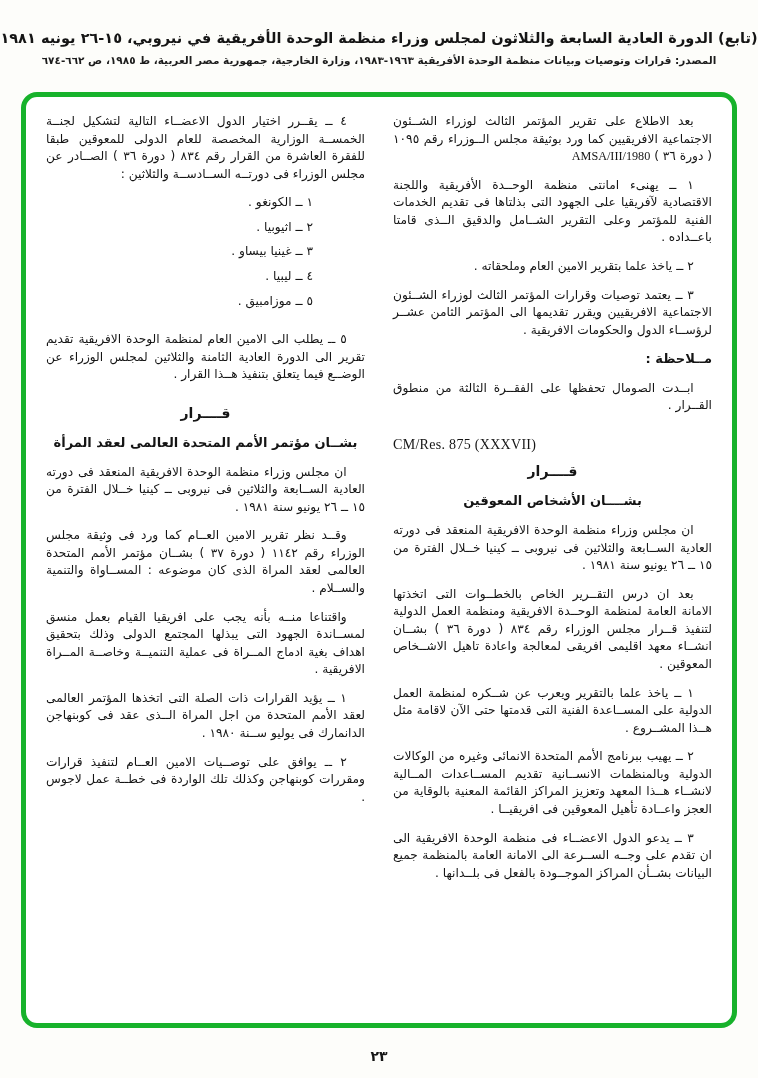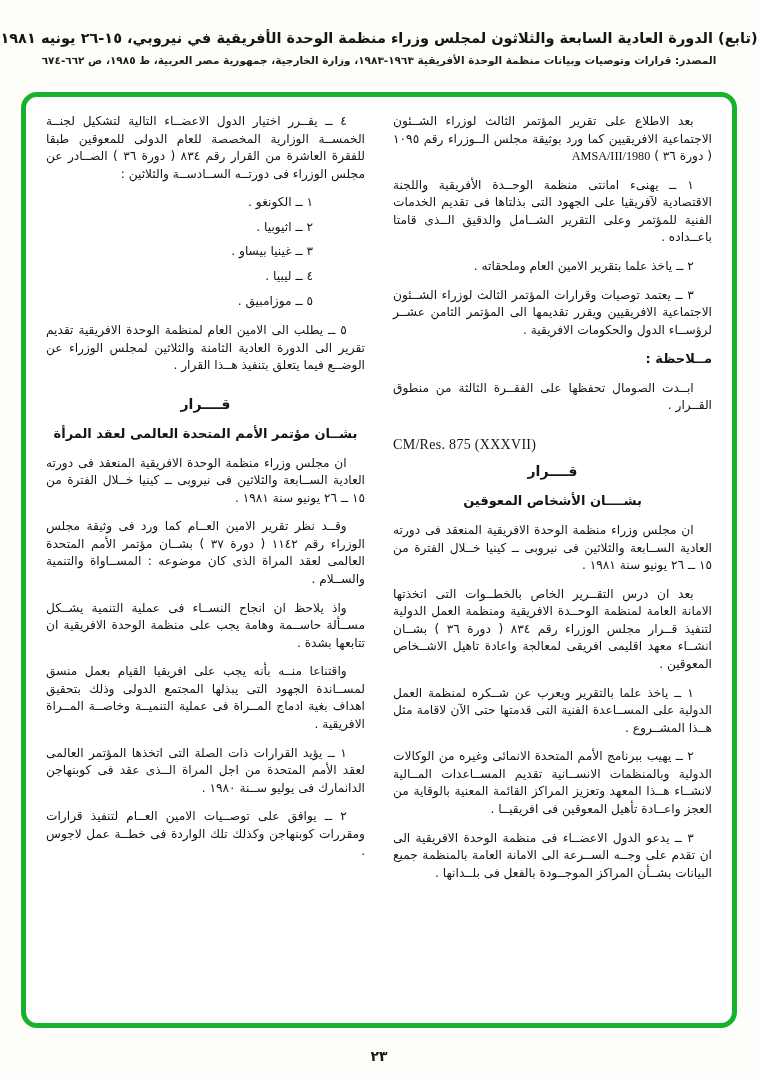--- a/index.html
+++ b/index.html
@@ -30,21 +30,21 @@
   .lead{font-weight:normal;}
   .latin{font-family:"Liberation Serif", serif;}
   .res-ref{
     direction:ltr;text-align:left;
     font-size:14px;letter-spacing:.3px;
     margin:20px 0 6px;
   }
   .res-heading{text-align:center;font-weight:bold;font-size:14px;margin:12px 0 14px;text-indent:0;}
   .res-title{text-align:center;font-weight:bold;font-size:13px;margin:0 0 16px;text-indent:0;}
   .note-heading{font-weight:bold;font-size:13px;margin:14px 0 8px;text-indent:0;}
-  .country-list{padding-right:52px;margin:2px 0 12px;}
+  .country-list{padding-right:52px;margin:2px 0 21px;}
   .country-list p{margin:0 0 7px;text-align:right;}
   .spacer-lg{height:8px;}
   .page-number{
     position:absolute;bottom:14px;right:0;width:100%;
     text-align:center;font-weight:bold;font-size:14px;
   }
 </style>
 </head>
 <body>
 
@@ -127,21 +127,20 @@
         <b class="lead">يطلب</b>
         <span>الى الامين العام لمنظمة الوحدة الافريقية تقديم تقرير الى الدورة العادية الثامنة والثلاثين لمجلس الوزراء عن الوضــع فيما يتعلق بتنفيذ هــذا القرار .</span>
       </p>
 
       <div class="spacer-lg"></div>
       <p class="res-heading">قــــرار</p>
       <p class="res-title">بشــان مؤتمر الأمم المتحدة العالمى لعقد المرأة</p>
 
       <p class="indent">ان مجلس وزراء منظمة الوحدة الافريقية المنعقد فى دورته العادية الســابعة والثلاثين فى نيروبى ــ كينيا خــلال الفترة من ١٥ ــ ٢٦ يونيو سنة ١٩٨١ .</p>
       <p class="indent">وقــد نظر تقرير الامين العــام كما ورد فى وثيقة مجلس الوزراء رقم ١١٤٢ ( دورة ٣٧ ) بشــان مؤتمر الأمم المتحدة العالمى لعقد المراة الذى كان موضوعه : المســاواة والتنمية والســلام .</p>
-      <p class="indent">واذ يلاحظ ان انجاح النســاء فى عملية التنمية يشــكل مســألة حاســمة وهامة يجب على منظمة الوحدة الافريقية ان تتابعها بشدة .</p>
       <p class="indent">واقتناعا منــه بأنه يجب على افريقيا القيام بعمل منسق لمســاندة الجهود التى يبذلها المجتمع الدولى وذلك بتحقيق اهداف بغية ادماج المــراة فى عملية التنميــة وخاصــة المــراة الافريقية .</p>
 
       <p class="indent">
         <span class="num">١ ــ</span>
         <b class="lead">يؤيد</b>
         <span>القرارات ذات الصلة التى اتخذها المؤتمر العالمى لعقد الأمم المتحدة من اجل المراة الــذى عقد فى كوبنهاجن الدانمارك فى يوليو ســنة ١٩٨٠ .</span>
       </p>
       <p class="indent">
         <span class="num">٢ ــ</span>
         <b class="lead">يوافق</b>

